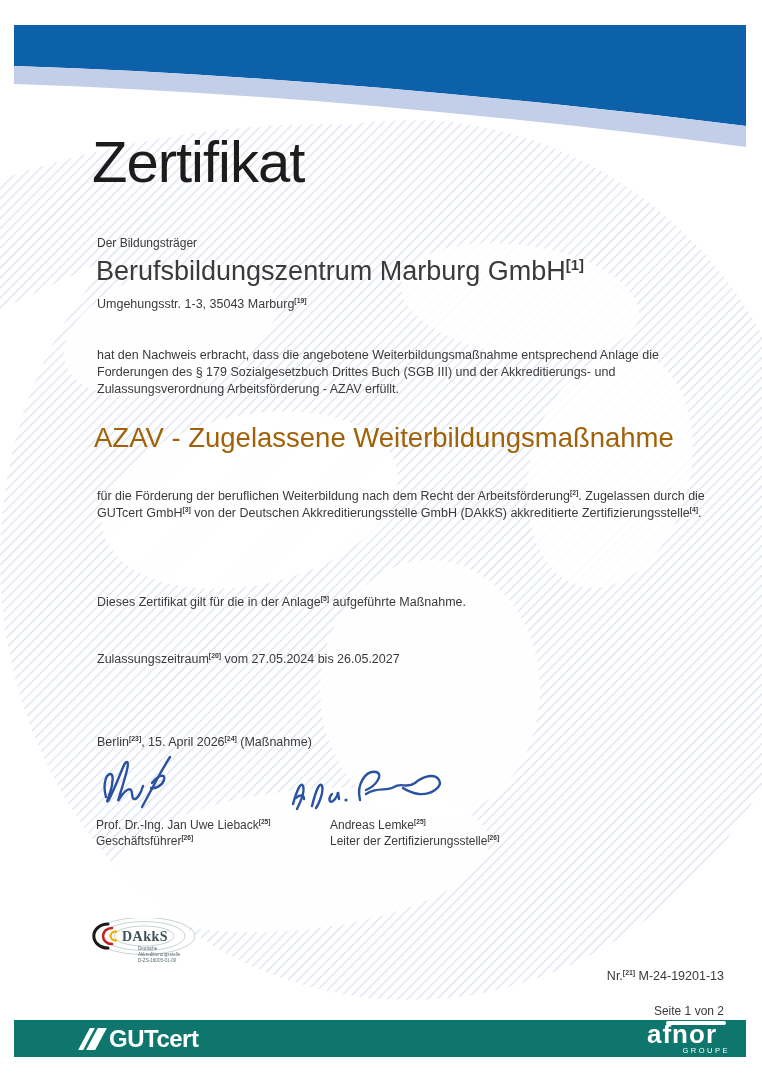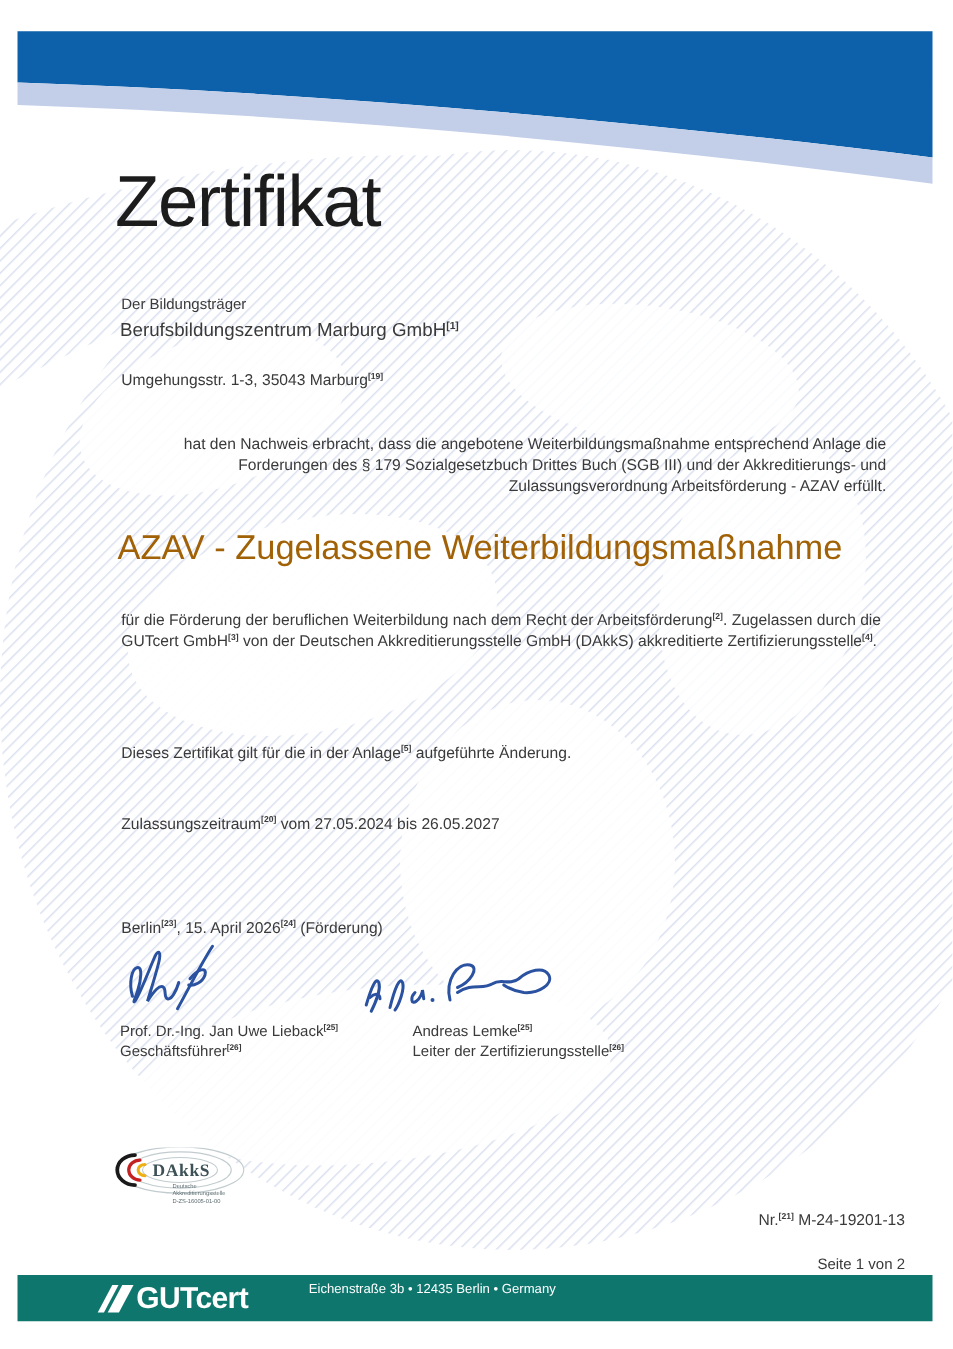--- a/index.html
+++ b/index.html
@@ -7,23 +7,23 @@
         font-family:"Liberation Sans",sans-serif;color:#3a3a3a;}
   .abs{position:absolute;}
   
   .watermark{position:absolute;left:0;top:0;z-index:0;}
   
   .header-svg{position:absolute;left:0;top:0;z-index:2;}
   
   .z3{z-index:3;}
   .title{left:92px;top:128px;font-size:58px;color:#1c1c1c;letter-spacing:-1px;}
   .intro{left:97px;top:236px;font-size:12px;}
-  .org-name{left:96px;top:256px;font-size:15px;}
+  .org-name{left:96px;top:256px;font-size:27px;}
   .org-addr{left:97px;top:297px;font-size:12.5px;}
-  .statement{left:97px;top:347px;font-size:12.5px;width:612px;line-height:1.36;text-align:right;}
+  .statement{left:97px;top:347px;font-size:12.5px;width:612px;line-height:1.36;}
   .azav{left:94px;top:422px;font-size:27.5px;color:#a16207;}
   .scope{left:97px;top:488px;font-size:12.5px;width:612px;line-height:1.36;}
   .validity{left:97px;top:595px;font-size:12.5px;}
   .period{left:97px;top:652px;font-size:12.5px;}
   .issue{left:97px;top:735px;font-size:12.5px;}
   .sig-svg-left{left:98px;top:753px;}
   .sig-svg-right{left:288px;top:762px;}
   .sig-block{font-size:12px;line-height:1.35;}
   .sig-left{left:96px;top:817px;}
   .sig-right{left:330px;top:817px;}
@@ -89,29 +89,29 @@
 
   <div class="abs z3 statement">hat den Nachweis erbracht, dass die angebotene Weiterbildungsmaßnahme entsprechend Anlage die Forderungen des § 179 Sozialgesetzbuch Drittes Buch (SGB III) und der Akkreditierungs- und Zulassungsverordnung Arbeitsförderung - AZAV erfüllt.</div>
 
   <div class="abs z3 azav">AZAV - Zugelassene Weiterbildungsmaßnahme</div>
 
   <div class="abs z3 scope">
     <span>für die Förderung der beruflichen Weiterbildung nach dem Recht der Arbeitsförderung</span><sup class="fn">[2]</sup><span>. Zugelassen durch die GUTcert GmbH</span><sup class="fn">[3]</sup><span> von der Deutschen Akkreditierungsstelle GmbH (DAkkS) akkreditierte Zertifizierungsstelle</span><sup class="fn">[4]</sup><span>.</span>
   </div>
 
   <div class="abs z3 validity">
-    <span>Dieses Zertifikat gilt für die in der Anlage</span><sup class="fn">[5]</sup><span> aufgeführte Änderung.</span>
+    <span>Dieses Zertifikat gilt für die in der Anlage</span><sup class="fn">[5]</sup><span> aufgeführte Maßnahme.</span>
   </div>
 
   <div class="abs z3 period">
     <span>Zulassungszeitraum</span><sup class="fn">[20]</sup><span> vom 27.05.2024 bis 26.05.2027</span>
   </div>
 
   <div class="abs z3 issue">
-    <span>Berlin</span><sup class="fn">[23]</sup><span>, 15. April 2026</span><sup class="fn">[24]</sup><span> (Förderung)</span>
+    <span>Berlin</span><sup class="fn">[23]</sup><span>, 15. April 2026</span><sup class="fn">[24]</sup><span> (Maßnahme)</span>
   </div>
 
   <svg class="abs z3 sig-svg-left" width="115" height="60" viewBox="0 0 115 60" aria-hidden="true">
     <g fill="none" stroke="#2a52a0" stroke-width="2.4" stroke-linecap="round">
       <path d="M8,44 C5,34 7,22 12,21 C16,20 15,31 12,40 C10,46 8,50 10,48 C14,42 20,26 26,12 C29,6 31,9 29,17 C26,29 22,41 20,48 C25,40 30,34 33,37 C35,39 33,45 36,46 C39,47 43,40 45,33"></path>
       <path d="M44,54 C54,36 64,16 72,4"></path>
       <path d="M54,30 C60,22 68,20 66,27 C64,33 57,36 53,35"></path>
     </g>
   </svg>
   <svg class="abs z3 sig-svg-right" width="165" height="52" viewBox="0 0 165 52" aria-hidden="true">
@@ -163,17 +163,23 @@
 
   <div class="abs footer">
     <div class="gc-logo">
       <span class="gc-mark">
           <i class="m1"></i>
           <i class="m2"></i>
         </span>
       <span class="gc-text">GUTcert</span>
     </div>
     <div class="f-addr">
-      <div>Eichenstraße 3b • 12435 Berlin • Germany</div>
+    </div>
+    <div class="afnor">
+      <div class="afnor-text">
+        <span class="afnor-bar"></span>
+        <span>afnor</span>
+      </div>
+      <div class="afnor-sub">GROUPE</div>
     </div>
   </div>
 
 </div>
 
 </body></html>

